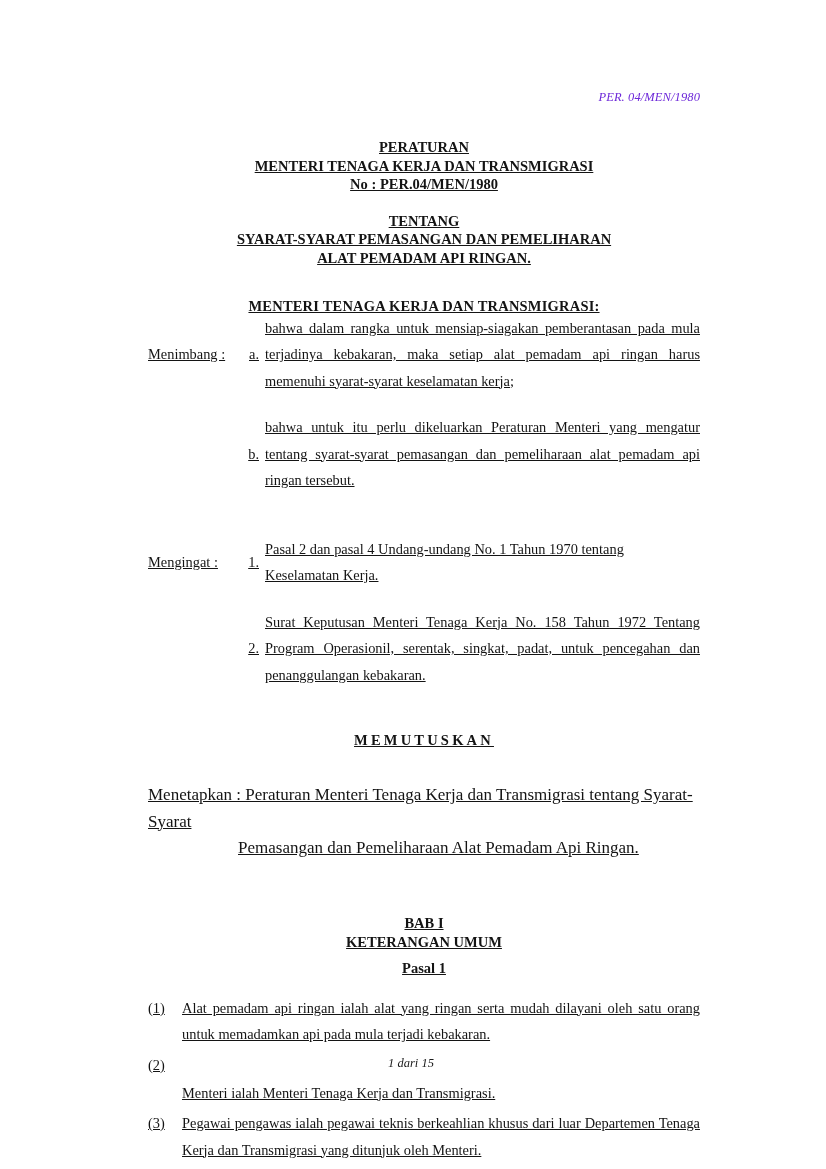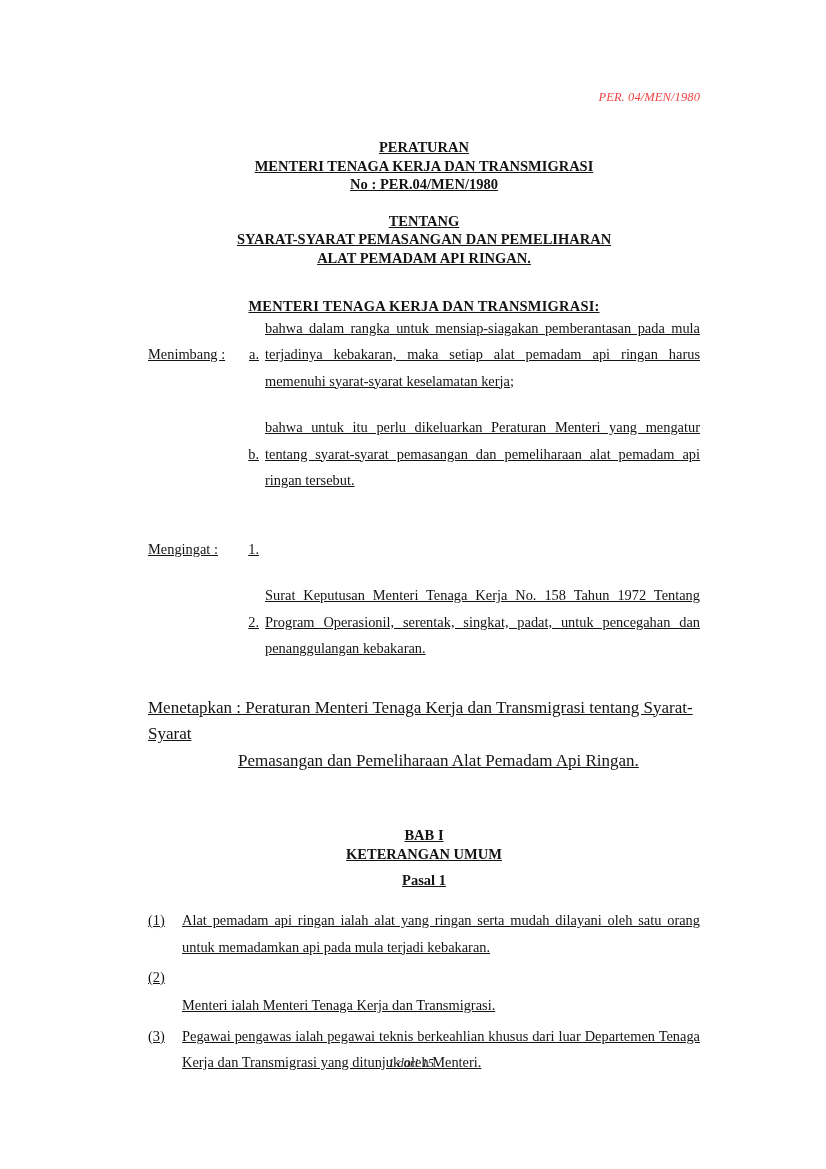--- a/index.html
+++ b/index.html
@@ -20,21 +20,21 @@
   
   .doc-header {
     position: absolute;
     top: 90px;
     left: 148px;
     width: 552px;
     text-align: right;
     font-style: italic;
     font-size: 12.5px;
     letter-spacing: 0.1px;
-    color: #ef4444;
+    color: #6d28d9;
   }
 
   
   .content {
     position: absolute;
     top: 138px;
     left: 148px;
     width: 552px;
     text-decoration: underline;
   }
@@ -204,28 +204,30 @@
         <span class="clause-lead"></span>
         <span class="clause-marker">b.</span>
         <span class="clause-text">bahwa untuk itu perlu dikeluarkan Peraturan Menteri yang mengatur tentang syarat-syarat pemasangan dan pemeliharaan alat pemadam api ringan tersebut.</span>
       </div>
     </div>
 
     <div class="clause-block mengingat">
       <div class="clause-row row-1">
         <span class="clause-lead">Mengingat :</span>
         <span class="clause-marker">1.</span>
+        <span class="clause-text ragged">Pasal 2 dan pasal 4 Undang-undang No. 1 Tahun 1970 tentang Keselamatan Kerja.</span>
       </div>
       <div class="clause-row row-2">
         <span class="clause-lead"></span>
         <span class="clause-marker">2.</span>
         <span class="clause-text">Surat Keputusan Menteri Tenaga Kerja No. 158 Tahun 1972 Tentang Program Operasionil, serentak, singkat, padat, untuk pencegahan dan penanggulangan kebakaran.</span>
       </div>
     </div>
 
+    <div class="memutuskan">MEMUTUSKAN</div>
 
     <div class="menetapkan">
       <span class="line-1">Menetapkan : Peraturan Menteri Tenaga Kerja dan Transmigrasi tentang Syarat-Syarat</span>
       <span class="line-2">Pemasangan dan Pemeliharaan Alat Pemadam Api Ringan.</span>
     </div>
 
     <div class="chapter">
       <div>BAB I</div>
       <div>KETERANGAN UMUM</div>
     </div>

